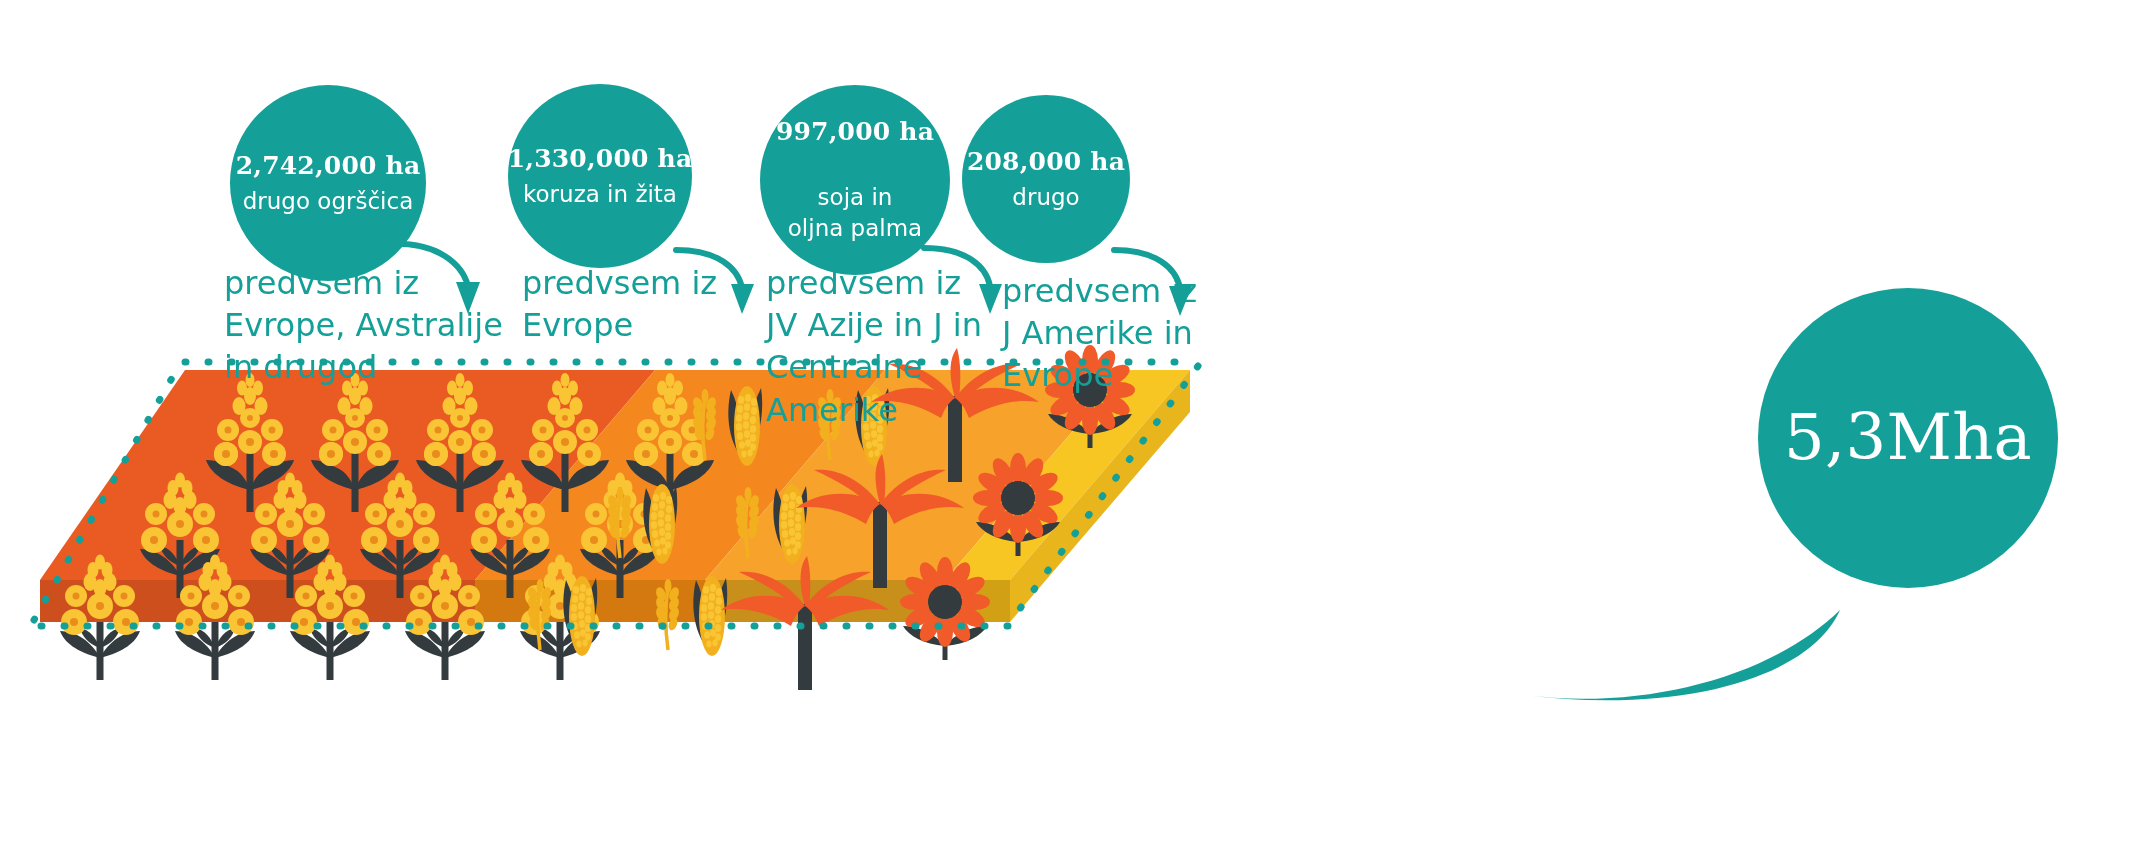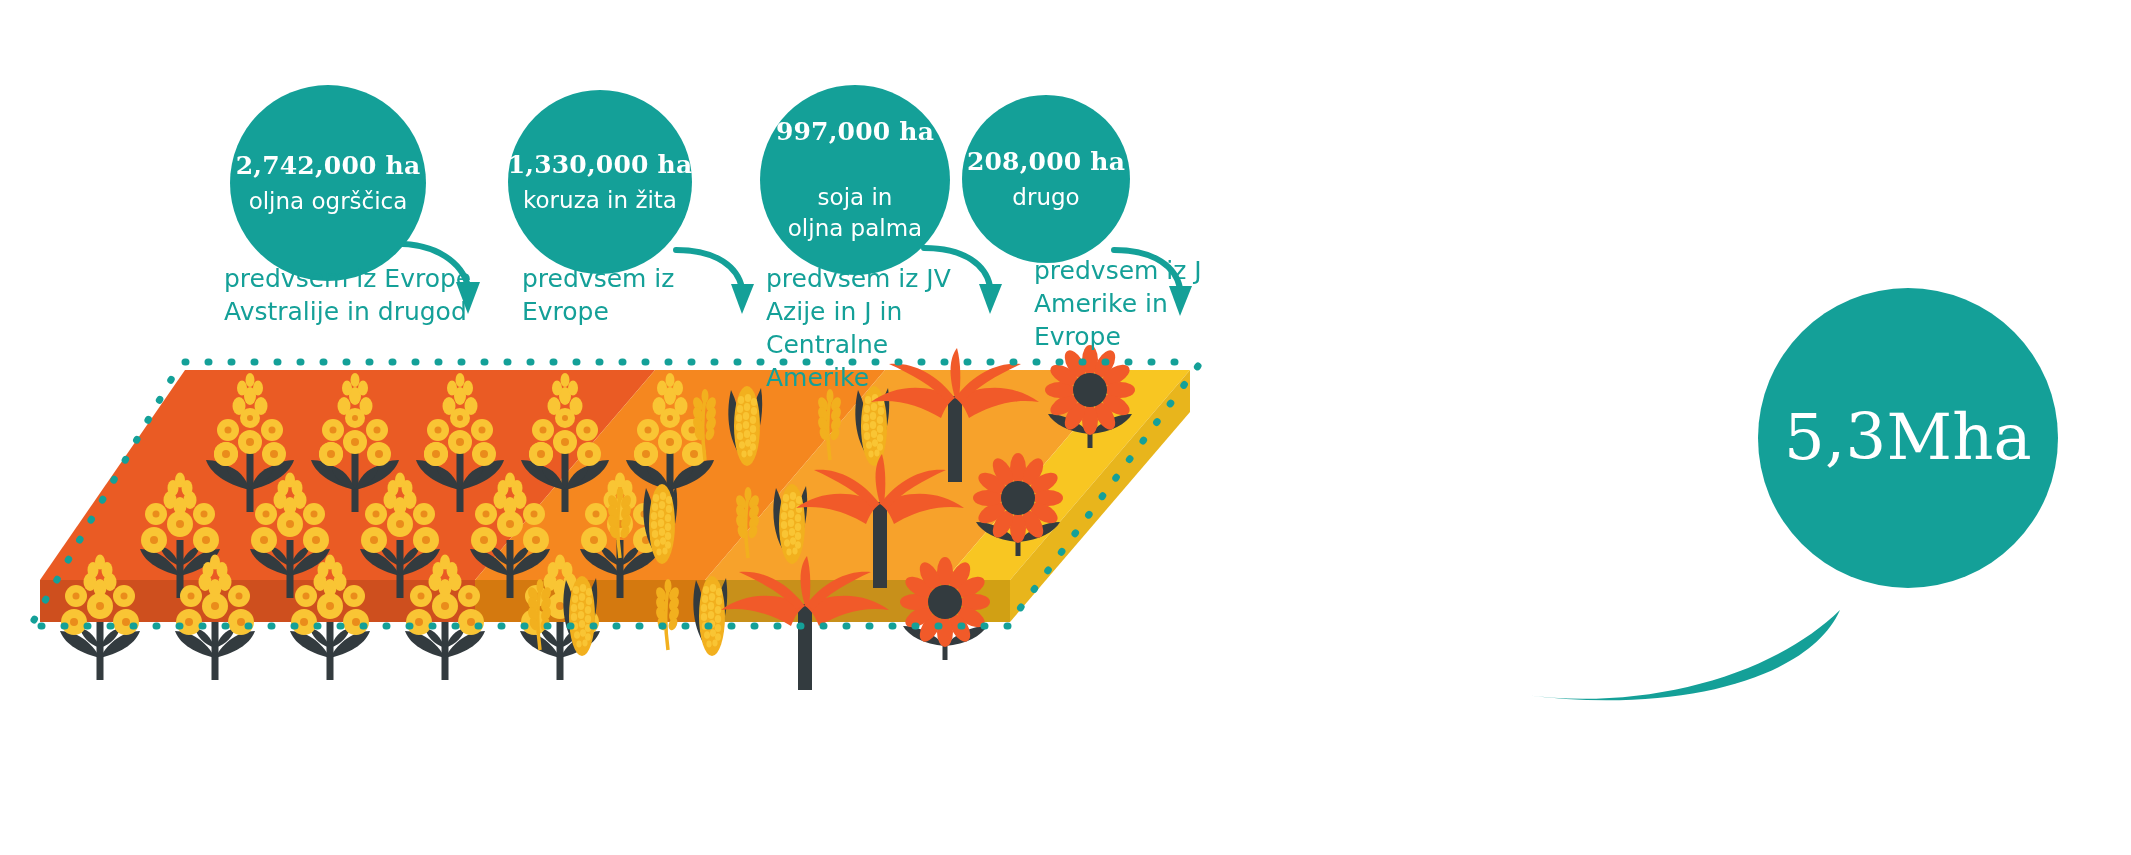--- a/index.html
+++ b/index.html
@@ -20,45 +20,45 @@
     text-align:center; line-height:1.18;
   }
   .bubble .amount{
     font-family:"DejaVu Serif", serif;
     font-weight:700; letter-spacing:.2px;
     white-space:nowrap;
   }
   .bubble .crop{ font-weight:400; }
 
   .b1{ left:230px; top:85px;  width:196px; height:196px; }
-  .b2{ left:508px; top:90px;  width:184px; height:184px; }
+  .b2{ left:508px; top:84px;  width:184px; height:184px; }
   .b3{ left:760px; top:85px;  width:190px; height:190px;gap:29px; }
   .b4{ left:962px; top:95px;  width:168px; height:168px; }
   .b1 .amount,.b2 .amount,.b3 .amount,.b4 .amount{ font-size:25px; }
   .b1 .crop,.b2 .crop,.b3 .crop,.b4 .crop{ font-size:23px; margin-top:7px; }
   .b3 .crop{ line-height:1.32; }
 
   .big{
     left:1758px; top:288px; width:300px; height:300px;
   }
   .big .amount{ font-size:64px; font-family:"DejaVu Serif", serif; font-weight:400; }
   .big .crop{ font-size:28px; line-height:1.3; margin-top:2px; }
 
   
   .big-tail{ position:absolute; left:1510px; top:600px; width:380px; height:150px; }
 
   
   .caption{
     position:absolute; color:#14A098;
-    font-size:25px; line-height:1.32; font-weight:400;
+    font-size:32px; line-height:1.32; font-weight:400;
   }
   .c1{ left:224px; top:262px; width:290px; }
   .c2{ left:522px; top:262px; width:200px; }
   .c3{ left:766px; top:262px; width:230px; }
-  .c4{ left:1002px; top:254px; width:200px;margin-left:32px; }
+  .c4{ left:1002px; top:270px; width:200px; }
 
   
   .arrow{ position:absolute; }
   .a1{ left:386px; top:228px; width:110px; height:90px; }
   .a2{ left:672px; top:238px; width:96px; height:80px; }
   .a3{ left:920px; top:236px; width:96px; height:82px; }
   .a4{ left:1110px; top:238px; width:96px; height:82px; }
 
   
   #field{ position:absolute; left:0; top:330px; width:1300px; height:525px; }
@@ -307,21 +307,21 @@
     <path d="M4,12 C46,12 66,30 70,50" fill="none" stroke="#14A098" stroke-width="6" stroke-linecap="round"></path>
     <polygon points="70,78 59,48 82,48" fill="#14A098"></polygon>
   </svg>
   <svg class="arrow a4" viewBox="0 0 96 82">
     <path d="M4,12 C46,12 66,30 70,50" fill="none" stroke="#14A098" stroke-width="6" stroke-linecap="round"></path>
     <polygon points="70,78 59,48 82,48" fill="#14A098"></polygon>
   </svg>
 
   <div class="bubble b1">
     <div class="amount">2,742,000 ha</div>
-    <div class="crop">oljna ogrščica</div>
+    <div class="crop">drugo ogrščica</div>
   </div>
 
   <div class="bubble b2">
     <div class="amount">1,330,000 ha</div>
     <div class="crop">koruza in žita</div>
   </div>
 
   <div class="bubble b3">
     <div class="amount">997,000 ha</div>
     <div class="crop multiline">soja in<br>oljna palma</div>

